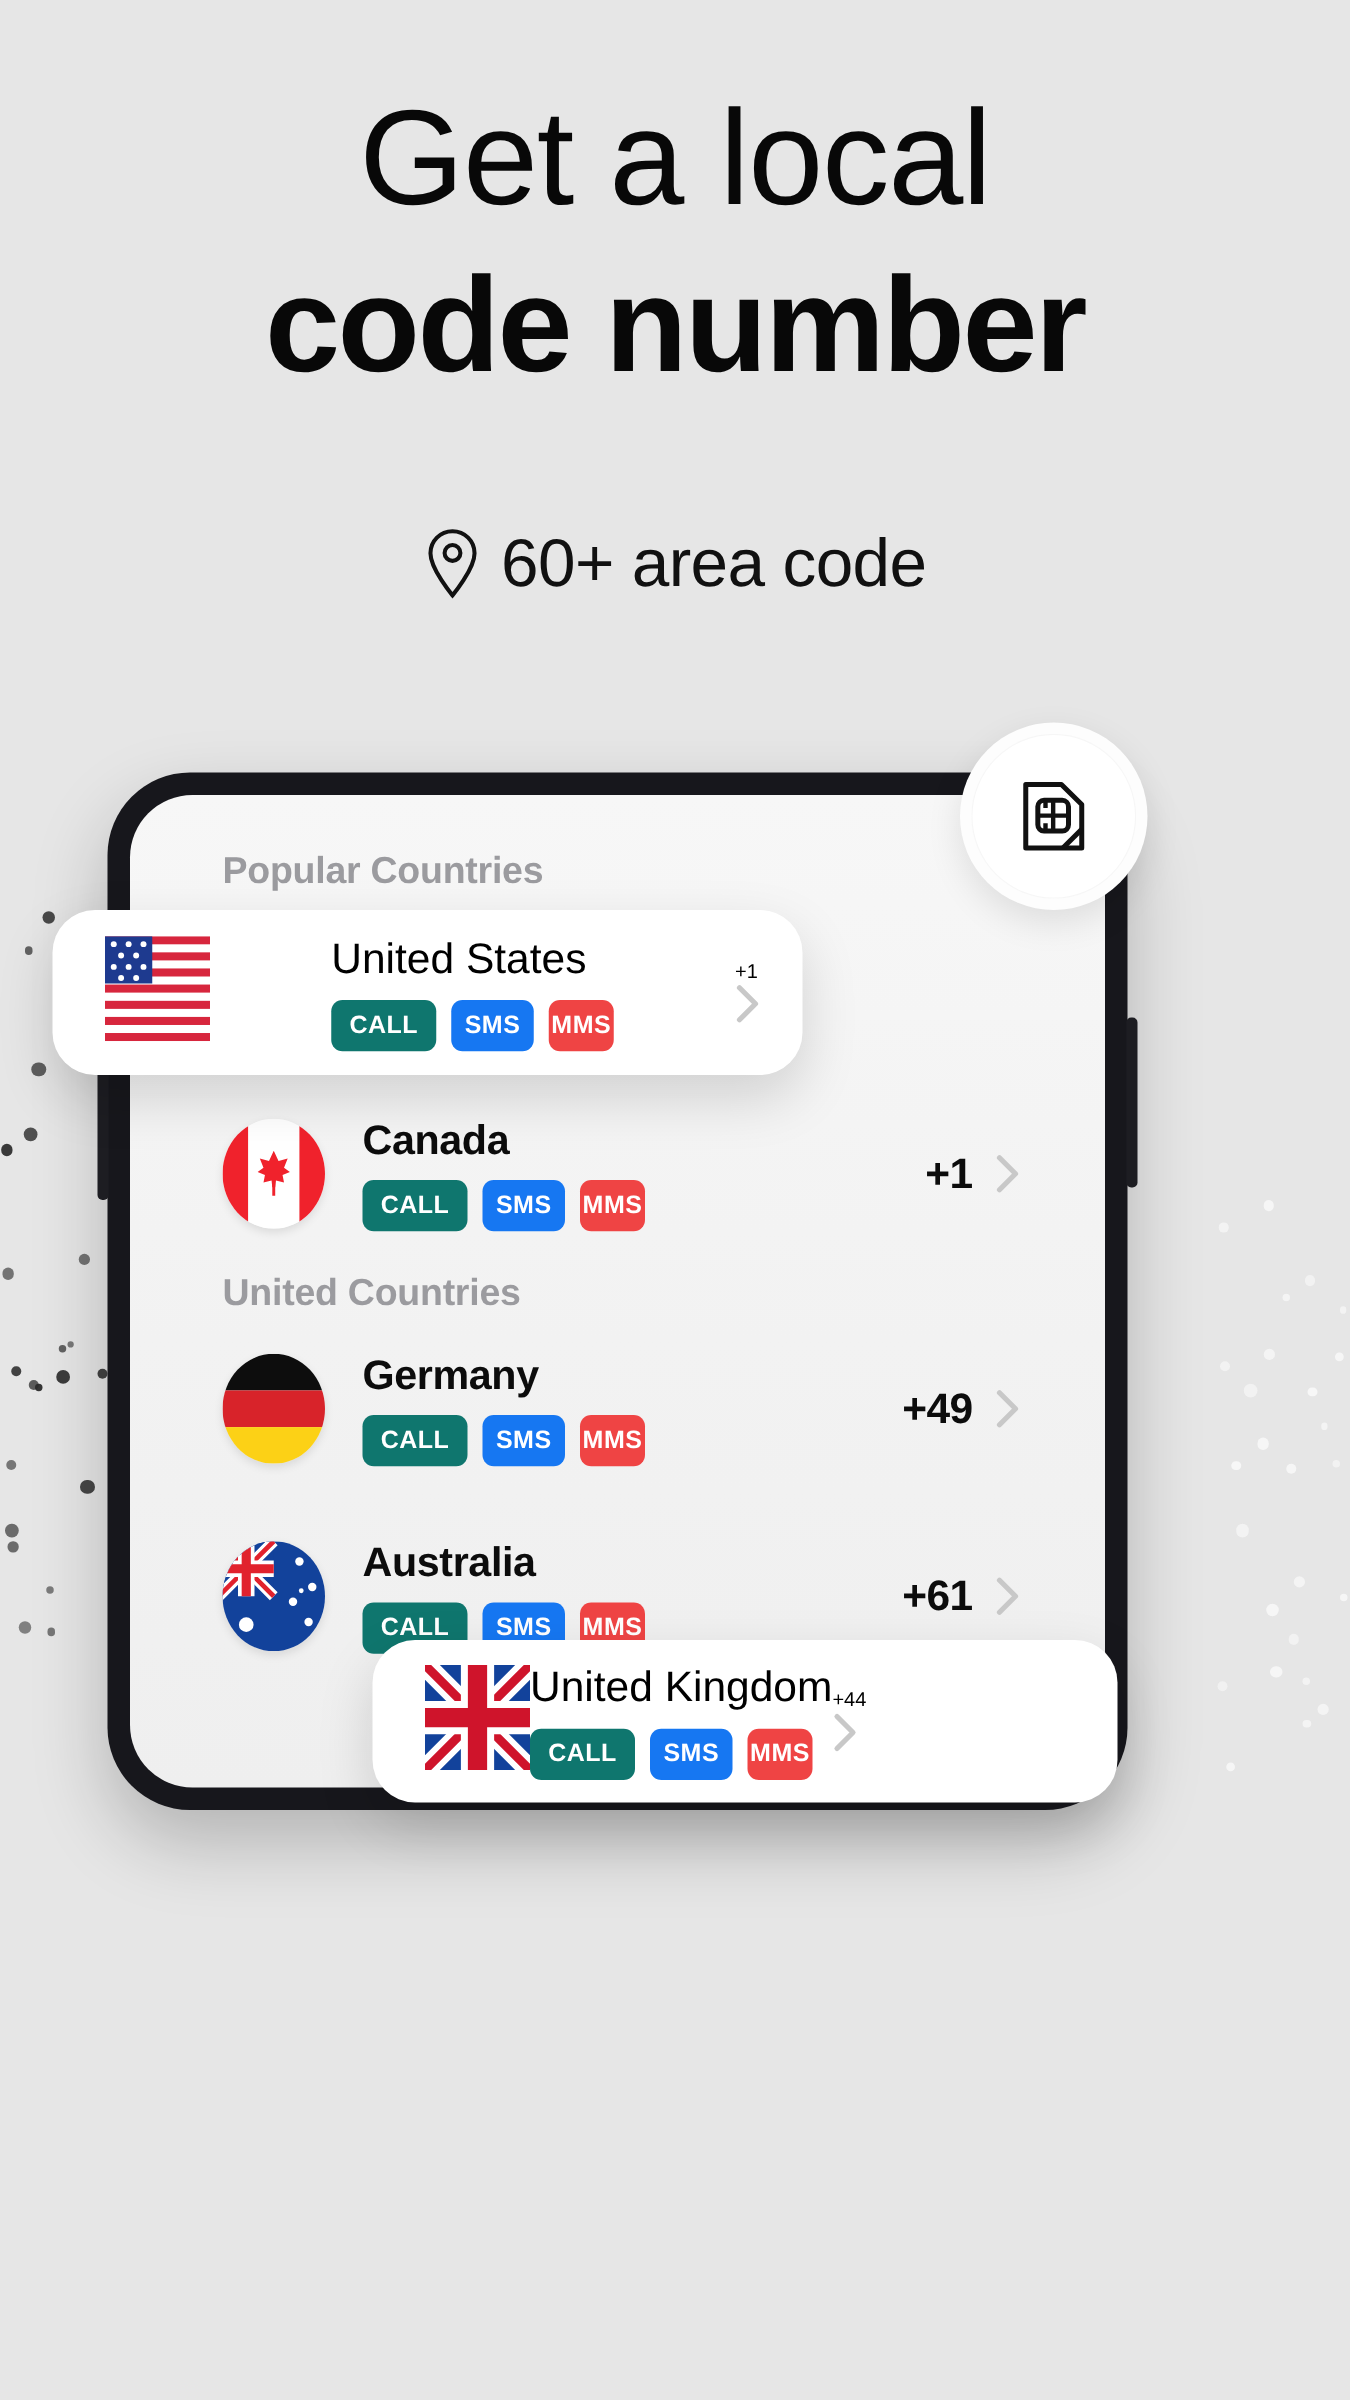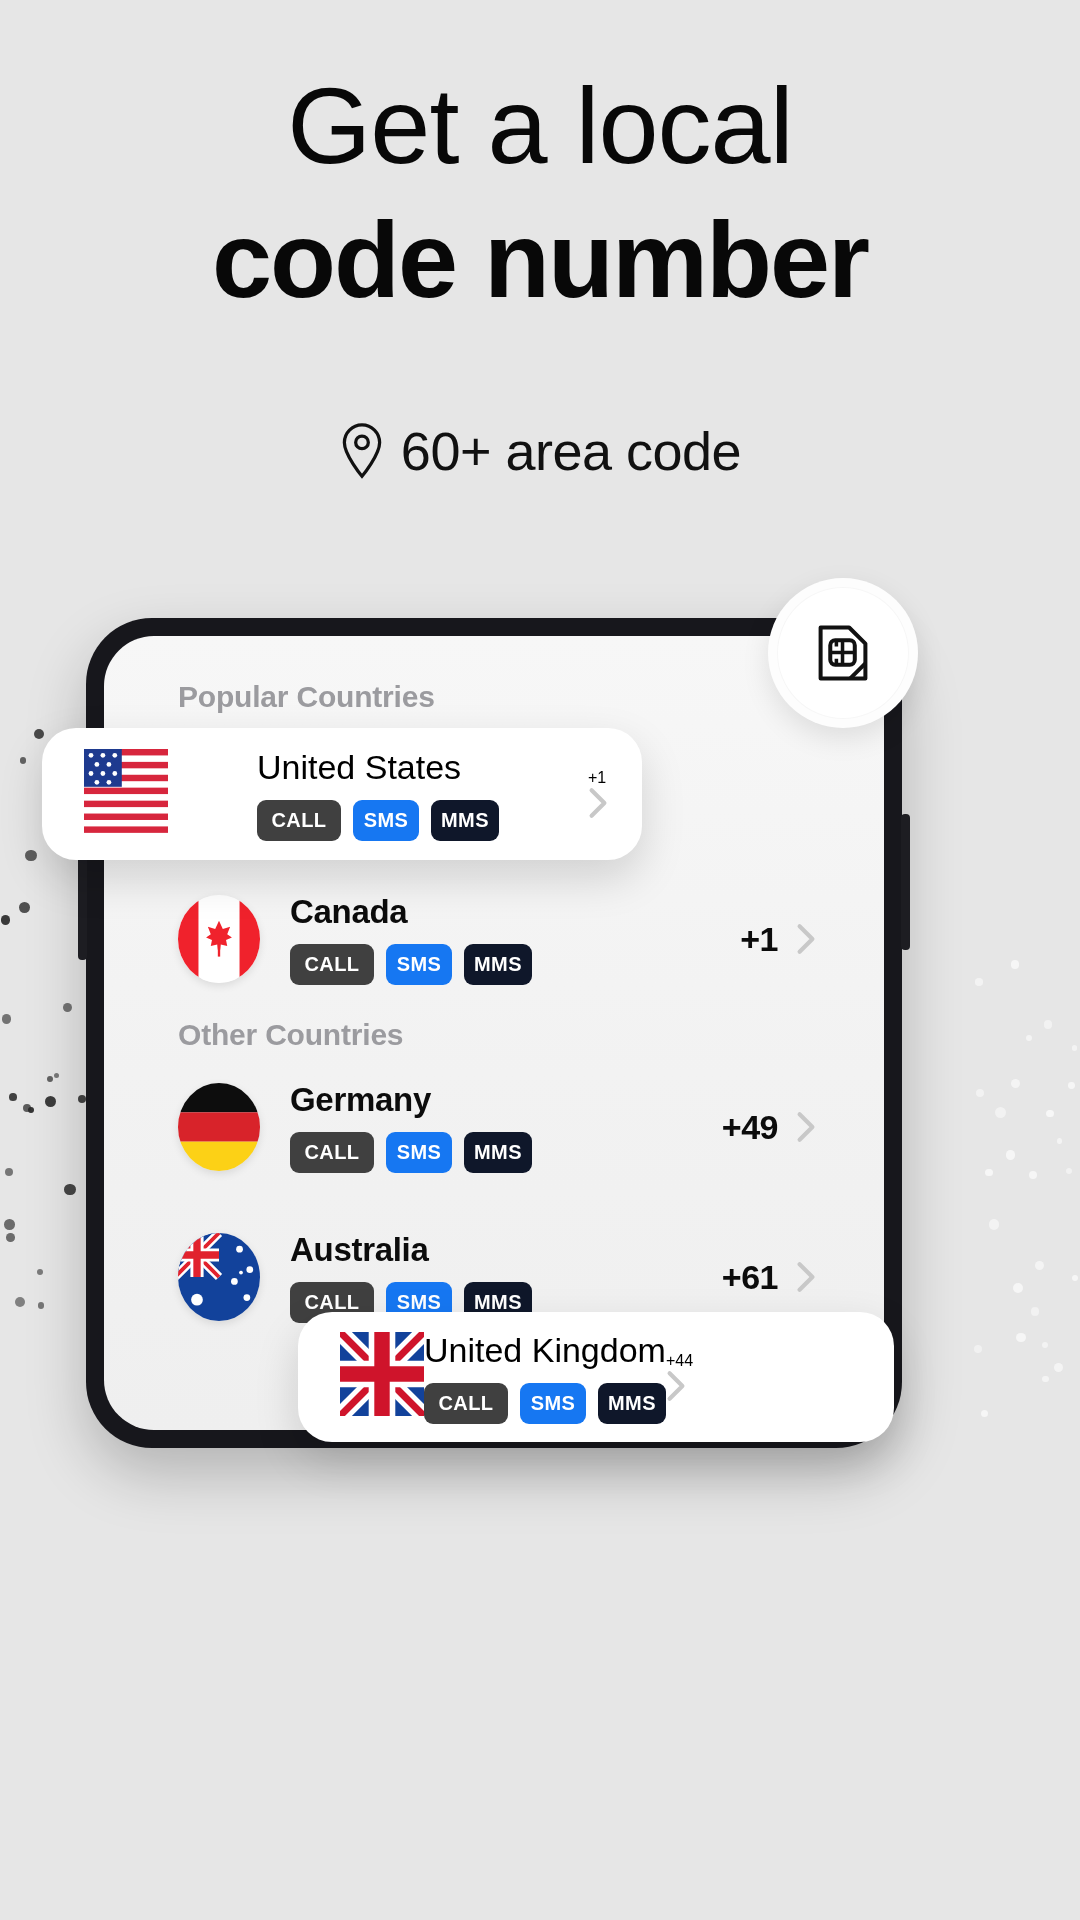--- a/index.html
+++ b/index.html
@@ -181,23 +181,23 @@
   .tag {
     color: #fff;
     font-size: 20px;
     font-weight: 700;
     letter-spacing: 0.4px;
     border-radius: 9px;
     padding: 9px 0;
     text-align: center;
     min-width: 50px;
   }
-  .tag.call { background: #404040; width: 84px; }
+  .tag.call { background: #0f766e; width: 84px; }
   .tag.sms  { background: #1677f2; width: 66px; }
-  .tag.mms  { background: #0f172a; width: 68px; }
+  .tag.mms  { background: #ef4444; width: 52px; }
 
   .row .right {
     flex: 0 0 auto;
     display: flex;
     align-items: center;
     gap: 18px;
   }
   .row .code {
     font-size: 34px;
     font-weight: 700;
@@ -397,21 +397,21 @@
       <span class="code">+1</span>
       <span>
                   <svg class="chev" viewBox="0 0 12 20" fill="none" xmlns="http://www.w3.org/2000/svg">
    <path d="M2 2 L10 10 L2 18" stroke="#c8c8c8" stroke-width="2.6" stroke-linecap="round" stroke-linejoin="round"></path>
                   </svg>
                 </span>
     </div>
             </div>
           </div>
 
-        <div class="section-label" style="margin-top:4px;">Other Countries</div>
+        <div class="section-label" style="margin-top:4px;">United Countries</div>
         <div id="other-rows">
             <div class="row">
     <div class="flag">
                 <svg viewBox="0 0 60 60" preserveAspectRatio="xMidYMid slice">
       <rect width="60" height="20" fill="#0d0d0d"></rect>
       <rect y="20" width="60" height="20" fill="#d8232a"></rect>
       <rect y="40" width="60" height="20" fill="#fcd116"></rect>
                 </svg>
               </div>
     <div class="info">

